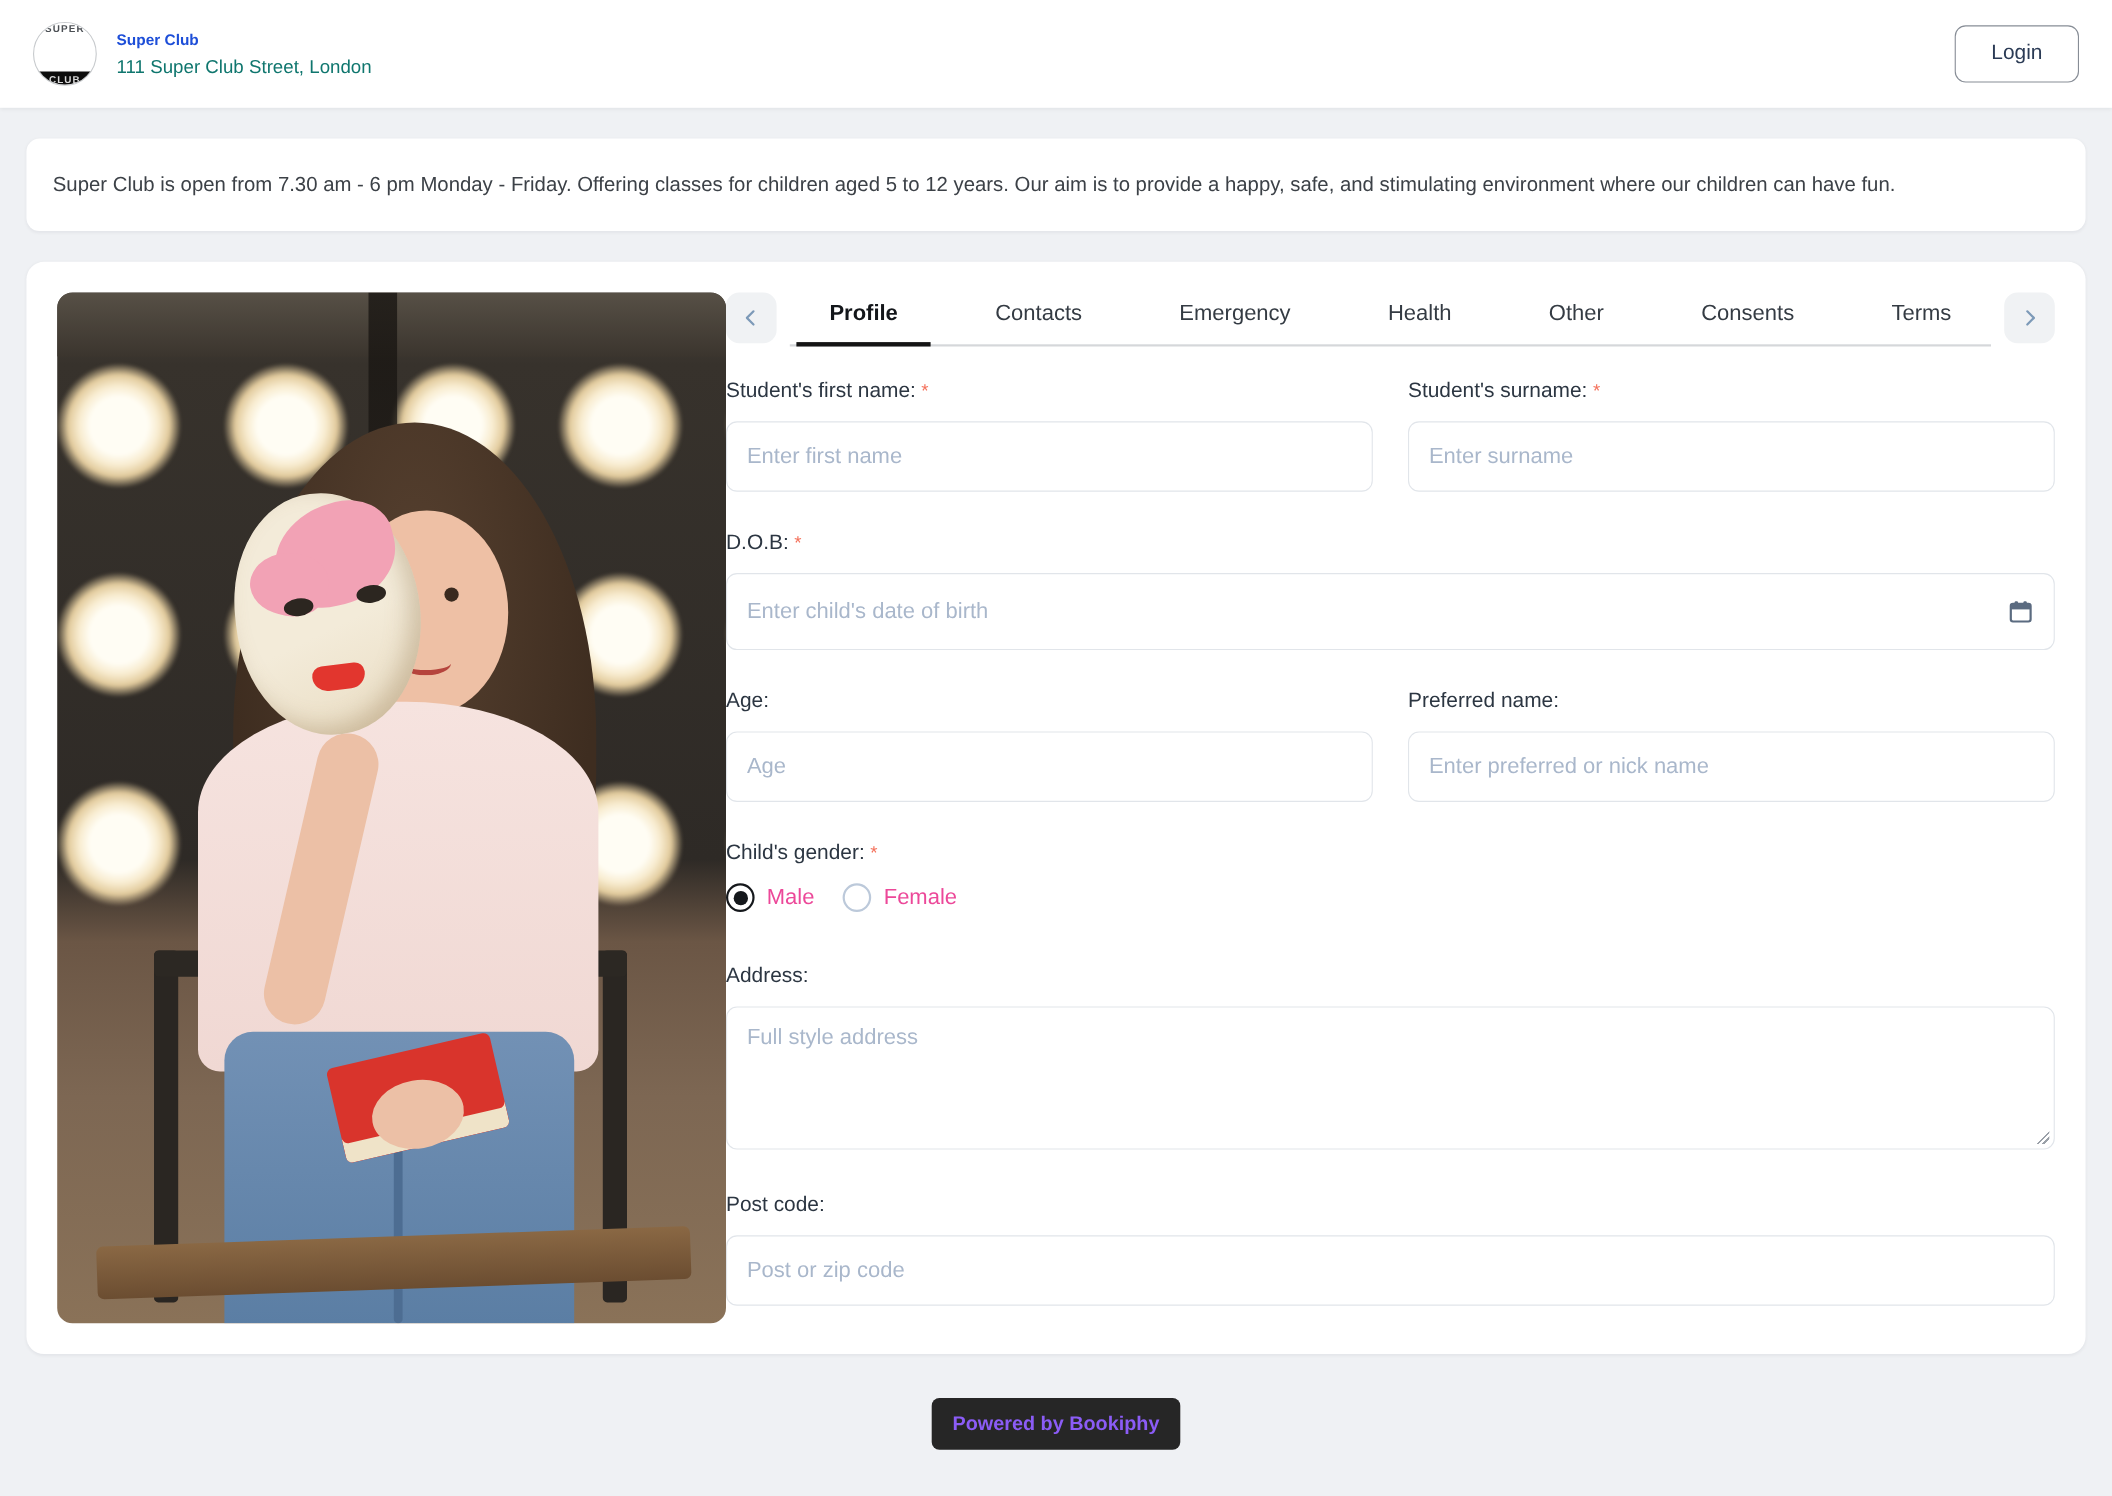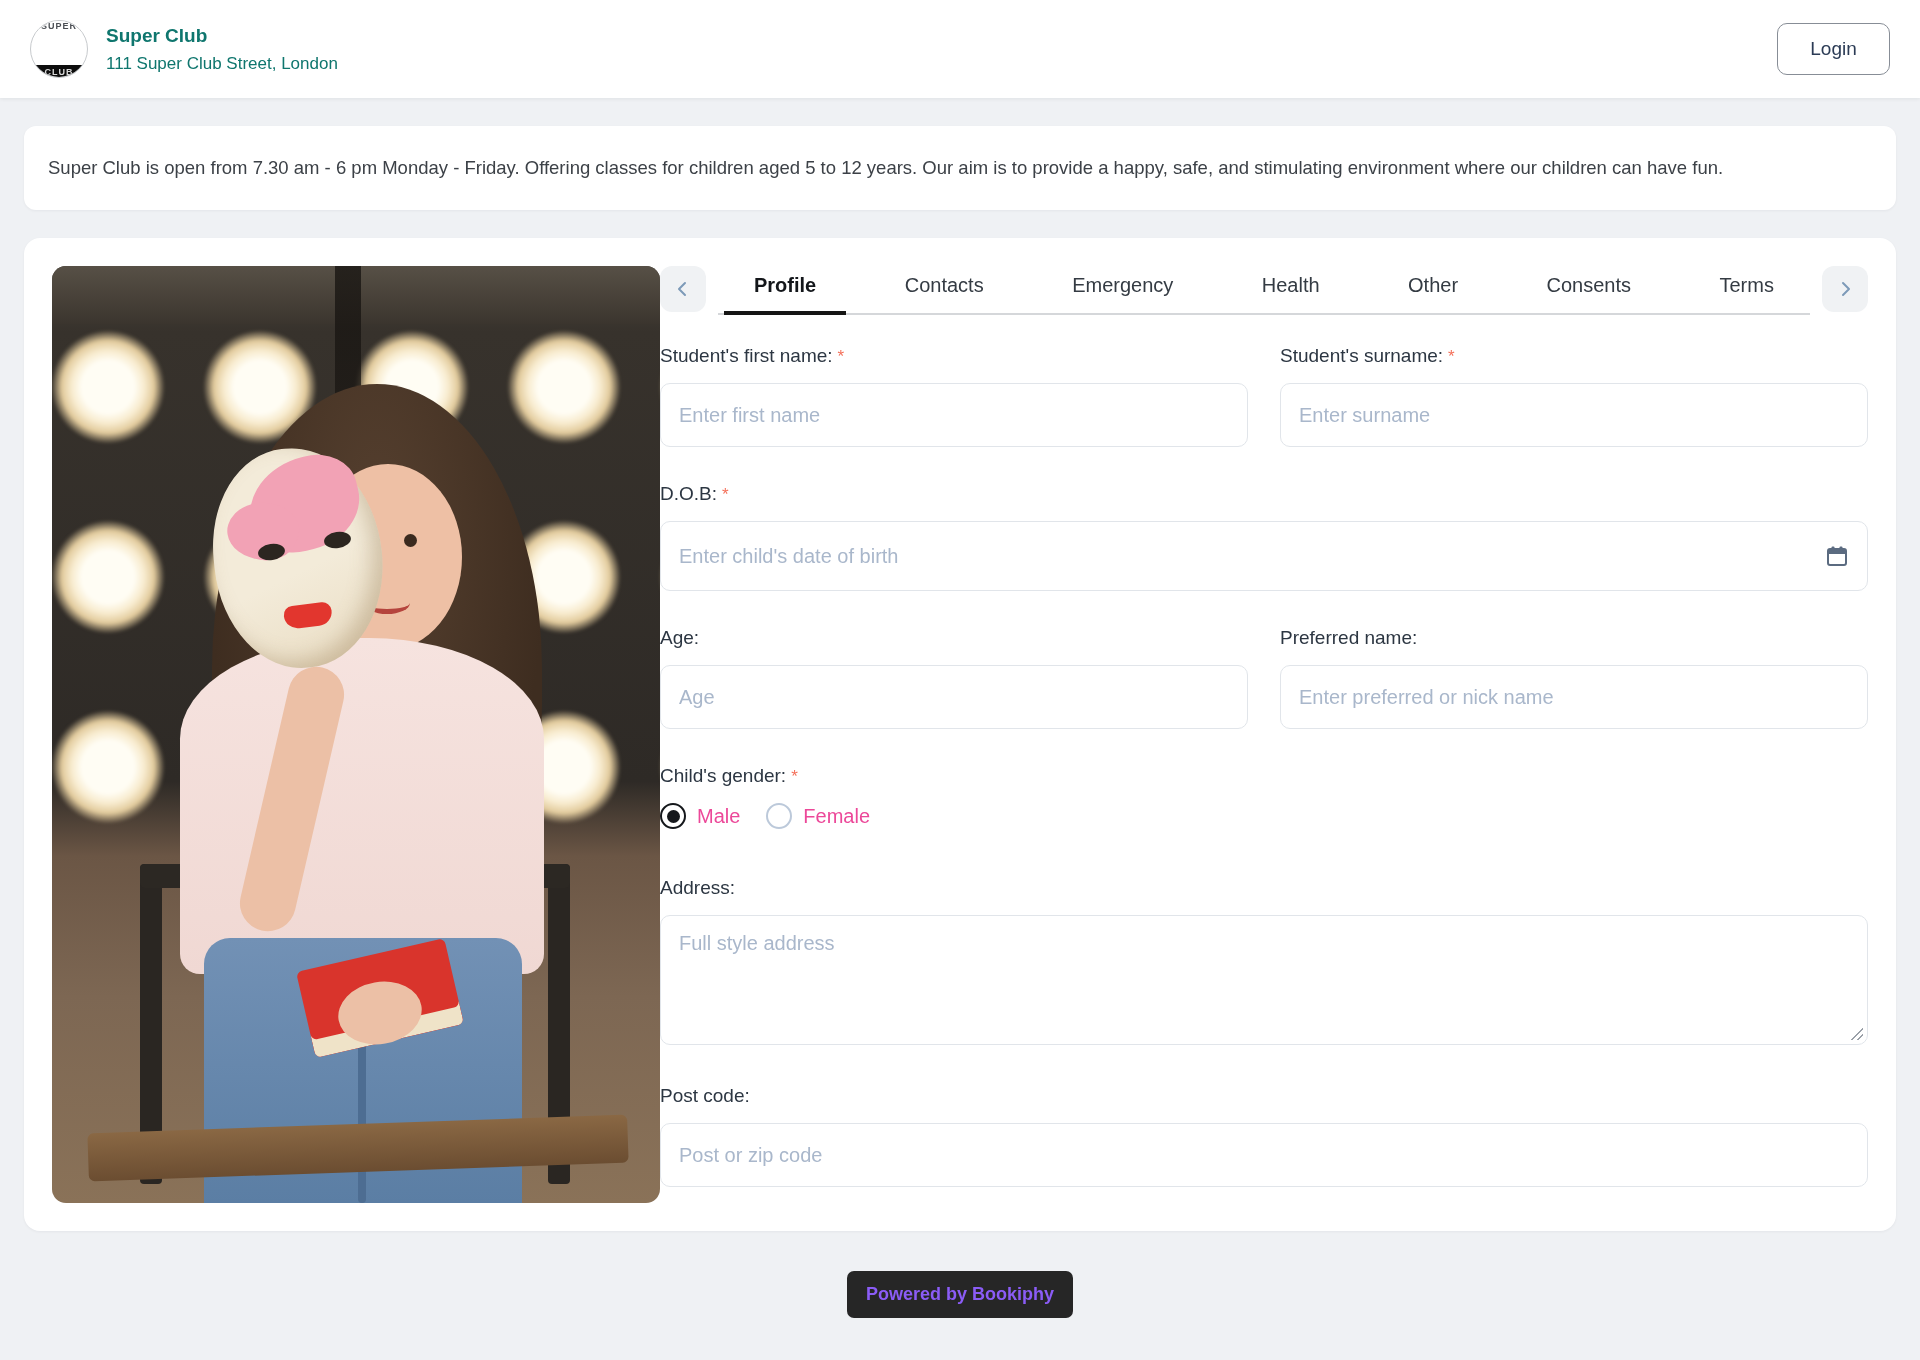--- a/index.html
+++ b/index.html
@@ -21,21 +21,21 @@
   }
   .logo-top {
     height:50%; background:#fff; color:#4b4f54; font-size:9px; letter-spacing:1px;
     display:flex; align-items:flex-end; justify-content:center; padding-bottom:2px; font-weight:600;
   }
   .logo-bottom {
     height:50%; background:#0d0d0d; color:#d9d9d9; font-size:9px; letter-spacing:1px;
     display:flex; align-items:flex-start; justify-content:center; padding-top:2px; font-weight:600;
   }
   .header-titles { margin-left:18px; }
-  .club-name { font-size:19px; font-weight:700; color:#0f766e; }
+  .club-name { font-size:14px; font-weight:700; color:#1d4ed8; }
   .club-address { font-size:17px; color:#0f766e; margin-top:7px; }
   .header-spacer { flex:1; }
   .login-btn {
     width:113px; height:52px; background:#fff; border:1px solid #878d96;
     border-radius:10px; font-size:19px; color:#2b3b55; cursor:pointer;
     font-family:"Liberation Sans", sans-serif;
   }
 
   
   .banner {

